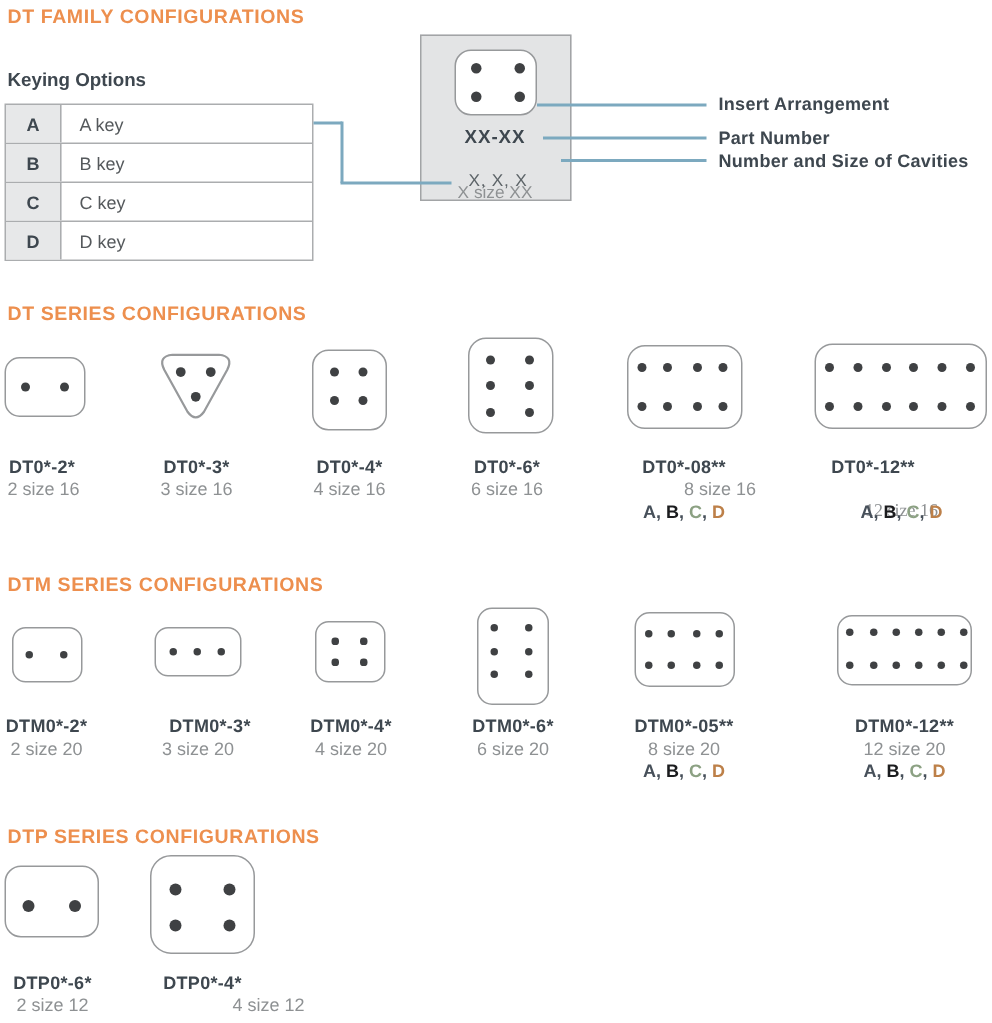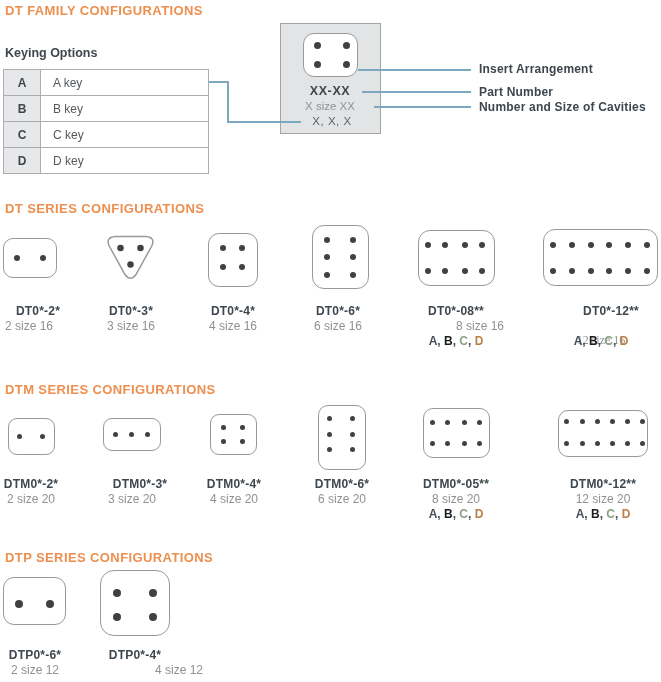--- a/index.html
+++ b/index.html
@@ -13,21 +13,21 @@
   .krow{display:flex;height:25px;border-top:1px solid #abadaf;}
   .krow:first-child{border-top:none;}
   .kcell-key{width:36px;background:#e7e8e9;border-right:1px solid #abadaf;display:flex;
         align-items:center;justify-content:center;font-weight:700;font-size:12px;color:#3E474F;}
   .kcell-desc{flex:1;display:flex;align-items:center;padding-left:12px;font-size:12px;color:#55595c;}
   
   .gbox{position:absolute;left:280px;top:23px;width:101px;height:111px;background:#e3e4e5;
         border:1px solid #a2a4a6;box-sizing:border-box;}
   .pn-text{position:absolute;transform:translateX(-50%);white-space:nowrap;}
   .pn-main{font-size:12.5px;font-weight:700;color:#3E474F;letter-spacing:.6px;}
-  .pn-gray{font-size:11.5px;color:#8e9193;}
+  .pn-gray{font-size:11.5px;color:#8e9193;margin-top:23px;}
   .pn-dark{font-size:11.5px;color:#5d6468;letter-spacing:.5px;}
   .callout{position:absolute;font-size:12px;font-weight:700;color:#3E474F;letter-spacing:.2px;white-space:nowrap;}
   .bline{position:absolute;background:#7CA9BF;height:1.5px;}
   .bline.v{width:1.5px;}
   
   .conn-shape{position:absolute;background:#fff;border:1.5px solid #97999b;box-sizing:border-box;}
   .conn-tri{position:absolute;background:transparent;border:none;}
   .dot{position:absolute;background:#3f4143;border-radius:50%;}
   
   .tile-name{position:absolute;transform:translateX(-50%);font-size:12px;font-weight:700;
@@ -131,34 +131,34 @@
       <span class="dot" style="height: 6px; width: 6px; left: 80.5px; top: 11.5px;"></span>
       <span class="dot" style="height: 6px; width: 6px; left: 99.5px; top: 11.5px;"></span>
       <span class="dot" style="height: 6px; width: 6px; left: 5.5px; top: 37.5px;"></span>
       <span class="dot" style="height: 6px; width: 6px; left: 24.5px; top: 37.5px;"></span>
       <span class="dot" style="height: 6px; width: 6px; left: 43.5px; top: 37.5px;"></span>
       <span class="dot" style="height: 6px; width: 6px; left: 61.5px; top: 37.5px;"></span>
       <span class="dot" style="height: 6px; width: 6px; left: 80.5px; top: 37.5px;"></span>
       <span class="dot" style="height: 6px; width: 6px; left: 99.5px; top: 37.5px;"></span>
     </div>
 
-  <div class="tile-name" style="left:38px;top:304px;">DT0*-2*</div>
+  <div class="tile-name" style="left:28px;top:304px;">DT0*-2*</div>
   <div class="tile-size" style="left:29px;top:319px;">2 size 16</div>
   <div class="tile-name" style="left:131px;top:304px;">DT0*-3*</div>
   <div class="tile-size" style="left:131px;top:319px;">3 size 16</div>
   <div class="tile-name" style="left:233px;top:304px;">DT0*-4*</div>
   <div class="tile-size" style="left:233px;top:319px;">4 size 16</div>
   <div class="tile-name" style="left:338px;top:304px;">DT0*-6*</div>
   <div class="tile-size" style="left:338px;top:319px;">6 size 16</div>
   <div class="tile-name" style="left:456px;top:304px;">DT0*-08**</div>
   <div class="tile-size" style="left:480px;top:319px;">8 size 16</div>
   <div class="tile-keys" style="left:456px;top:334px;">
     <span class="k-a">A</span><span class="k-sep">, </span><span class="k-b">B</span><span class="k-sep">, </span><span class="k-c">C</span><span class="k-sep">, </span><span class="k-d">D</span>
   </div>
-  <div class="tile-name" style="left:601px;top:304px;padding-left:20px;">DT0*-12**</div>
+  <div class="tile-name" style="left:572px;top:304px;padding-left:20px;">DT0*-12**</div>
   <div class="tile-size" style="left:601px;top:333px;font-family:Liberation Serif, serif;">12 size 16</div>
   <div class="tile-keys" style="left:601px;top:334px;">
     <span class="k-a">A</span><span class="k-sep">, </span><span class="k-b">B</span><span class="k-sep">, </span><span class="k-c">C</span><span class="k-sep">, </span><span class="k-d">D</span>
   </div>
 
   <div class="orange-heading" style="left:5px;top:382px;">DTM SERIES CONFIGURATIONS</div>
 
   <div class="conn-shape" style="left: 8px; top: 418px; width: 47px; height: 37px; border-radius: 9px;">
       <span class="dot" style="height: 5px; width: 5px; left: 7.5px; top: 15px;"></span>
       <span class="dot" style="height: 5px; width: 5px; left: 31px; top: 15px;"></span>

